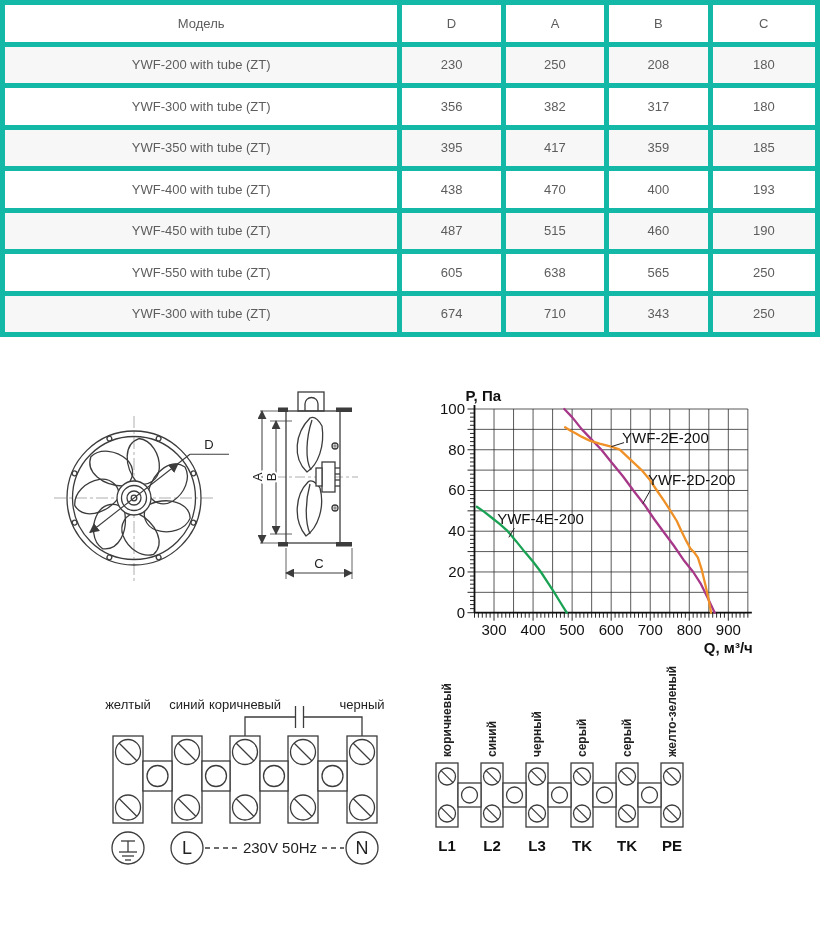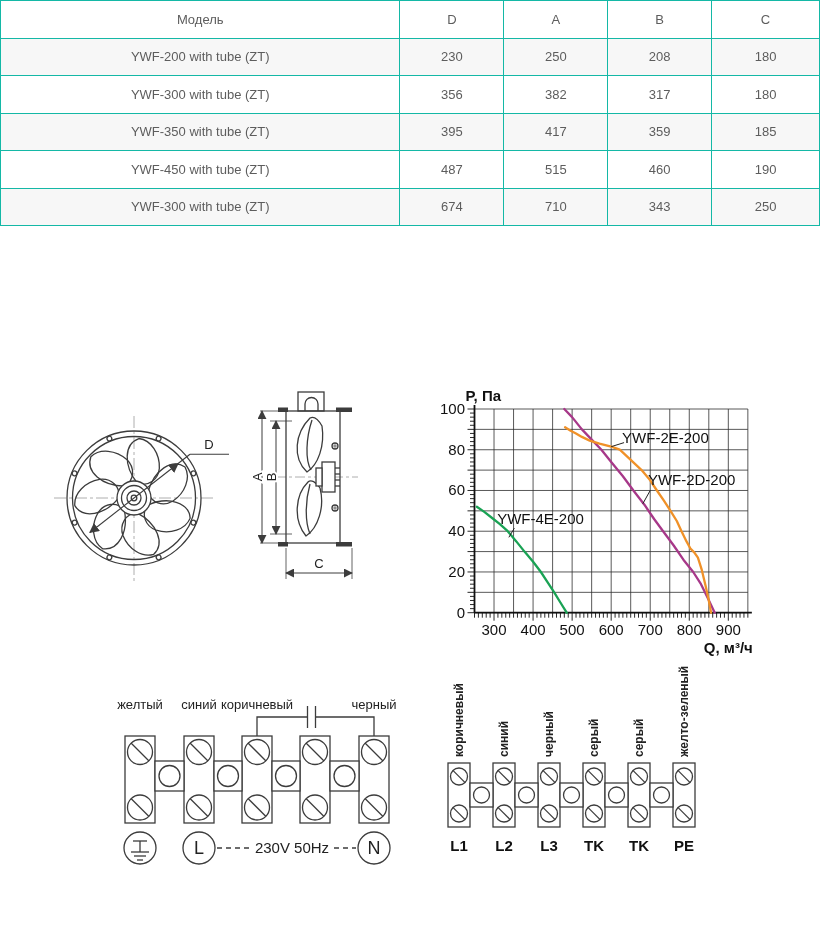--- a/index.html
+++ b/index.html
@@ -2,31 +2,31 @@
 <html><head>
 <meta charset="utf-8">
 <style>
   html,body{margin:0;padding:0;background:#fff;}
   #page{position:relative;width:820px;height:925px;background:#fff;
         font-family:"Liberation Sans",sans-serif;overflow:hidden;}
 
   
   #spec-table{position:absolute;top:0;left:0;width:820px;border-collapse:collapse;
               font-size:13px;color:#5d5d5d;}
-  #spec-table th,#spec-table td{border:1px solid #14b8a6;text-align:center;
+  #spec-table th,#spec-table td{border:5px solid #14b8a6;text-align:center;
               font-weight:normal;height:36.5px;padding:0;}
   #spec-table tbody tr:nth-child(odd){background:#f7f7f7;}
   #spec-table thead tr{background:#ffffff;}
 
   
   .drawings{position:absolute;top:376px;left:0;width:820px;height:289px;}
   #fan-front{position:absolute;left:48px;top:22px;}
   #fan-side{position:absolute;left:248px;top:0px;}
   #perf-chart{position:absolute;left:430px;top:12px;}
-  .wiring{position:absolute;top:665px;left:12px;width:668px;height:260px;padding-left:32px;}
+  .wiring{position:absolute;top:665px;left:0;width:668px;height:260px;padding-left:32px;}
   #wiring-single{position:absolute;left:90px;top:25px;}
   #wiring-three{position:absolute;left:420px;top:0px;}
 
   svg{display:block;}
   .techline{stroke:#3c3c3c;stroke-width:1.3;fill:none;}
   .dimtext{font-size:13px;fill:#222;paint-order:stroke;stroke:#fff;stroke-width:4px;}
 </style>
 </head>
 <body>
 
@@ -65,25 +65,39 @@
           <td>180</td>
         </tr>
         <tr>
           <td>YWF-350 with tube (ZT)</td>
           <td>395</td>
           <td>417</td>
           <td>359</td>
           <td>185</td>
         </tr>
         <tr>
+          <td>YWF-400 with tube (ZT)</td>
+          <td>438</td>
+          <td>470</td>
+          <td>400</td>
+          <td>193</td>
+        </tr>
+        <tr>
           <td>YWF-450 with tube (ZT)</td>
           <td>487</td>
           <td>515</td>
           <td>460</td>
           <td>190</td>
+        </tr>
+        <tr>
+          <td>YWF-550 with tube (ZT)</td>
+          <td>605</td>
+          <td>638</td>
+          <td>565</td>
+          <td>250</td>
         </tr>
         <tr>
           <td>YWF-300 with tube (ZT)</td>
           <td>674</td>
           <td>710</td>
           <td>343</td>
           <td>250</td>
         </tr>
       </tbody>
   </table>

